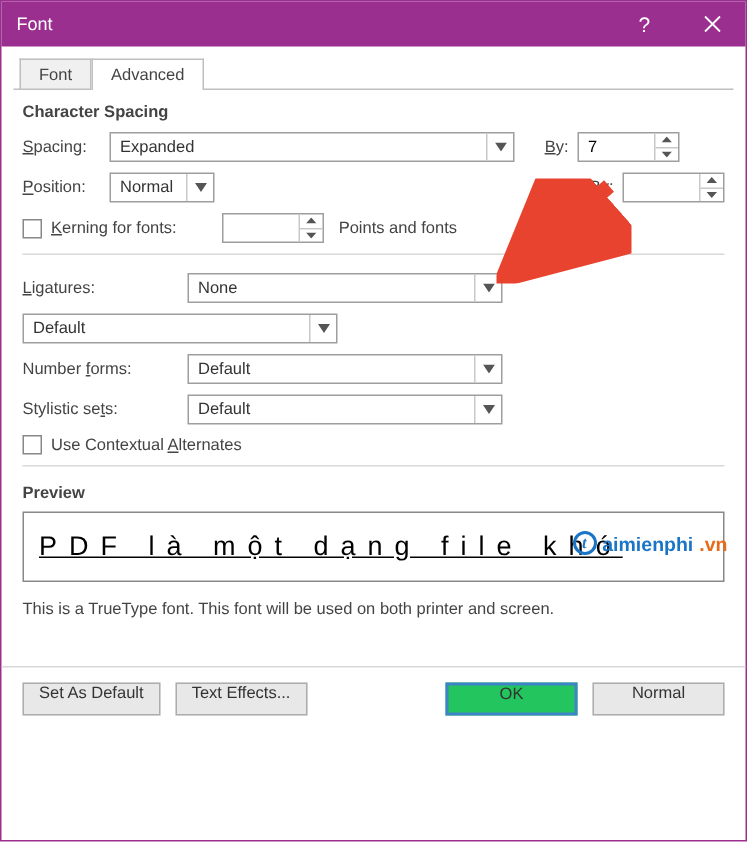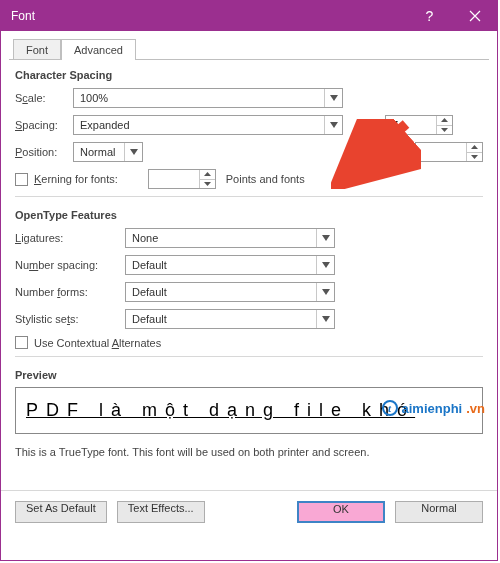--- a/index.html
+++ b/index.html
@@ -42,21 +42,21 @@
 .chk { width: 13px; height: 13px; border: 1px solid #888; display: inline-block; vertical-align: middle; }
 
 .preview-box { border: 1px solid #888; padding: 12px 10px; font-size: 18px; font-family: Arial, sans-serif; letter-spacing: 8px; white-space: nowrap; overflow: hidden; margin-top: 4px; text-decoration: underline; }
 .preview-desc { margin-top: 12px; color: #444; font-size: 11px; }
 
 .hr { border-top: 1px solid #d8d8d8; margin: 10px 0; }
 
 .footer { display: flex; padding: 0 14px 14px 14px; gap: 10px; }
 .footer .spacer { flex: 1; }
 .btn { min-width: 88px; height: 22px; border: 1px solid #adadad; background: #e8e8e8; display: inline-flex; justify-content: center; font-size: 11px; color: #333; padding: 0 10px; }
-.btn.default { border: 2px solid #3e84c6; background: #f9a8d4; margin-left: 18px; }
+.btn.default { border: 2px solid #3e84c6; background: #22c55e; margin-left: 18px; }
 
 .arrow { position: absolute; top: 58px; left: 330px; pointer-events: none; }
 .watermark { position: absolute; right: 12px; bottom: 64px; font-size: 13px; color: #1a75c7; font-weight: bold; display: flex; align-items: center; gap: 4px; }
 .watermark .circ { width: 16px; height: 16px; border-radius: 50%; border: 2px solid #1a75c7; display: flex; align-items: center; justify-content: center; font-size: 11px; font-style: italic; font-family: Georgia, serif; }
 .watermark .vn { color: #e86a1a; }
 </style>
 </head>
 <body>
 
 <div class="dialog">
@@ -84,31 +84,20 @@
           <marker id="ah" markerWidth="10" markerHeight="10" refX="7" refY="5" orient="auto">
             <path d="M0,0 L10,5 L0,10 Z" fill="#e8432e"></path>
           </marker>
         </defs>
       <path d="M75,5 L18,55" stroke="#e8432e" stroke-width="10" fill="none" marker-end="url(#ah)"></path>
     </svg>
 
     <div class="groupset">
       <span class="grouplabel">Character Spacing</span>
 
-      <div class="row">
-        <span class="lbl" style="width:58px">S<span class="underline">c</span>ale:</span>
-        <div class="combo" style="width:270px">
-          <span class="cval">100%</span>
-          <span class="cbtn">
-              <svg width="8" height="6">
-                <path d="M0,0 L8,0 L4,6 Z" fill="#555"></path>
-              </svg>
-            </span>
-        </div>
-      </div>
 
       <div class="row">
         <span class="lbl" style="width:58px"><span class="underline">S</span>pacing:</span>
         <div class="combo" style="width:270px">
           <span class="cval">Expanded</span>
           <span class="cbtn">
               <svg width="8" height="6">
                 <path d="M0,0 L8,0 L4,6 Z" fill="#555"></path>
               </svg>
             </span>
@@ -177,36 +166,34 @@
                 </svg>
               </span>
           </span>
         </div>
         <span class="lbl" style="margin-left:10px">Points and fonts</span>
       </div>
       <div class="groupline"></div>
     </div>
 
     <div class="groupset">
-      <span class="grouplabel">OpenType Features</span>
 
       <div class="row">
         <span class="lbl" style="width:110px"><span class="underline">L</span>igatures:</span>
         <div class="combo" style="width:210px">
           <span class="cval">None</span>
           <span class="cbtn">
               <svg width="8" height="6">
                 <path d="M0,0 L8,0 L4,6 Z" fill="#555"></path>
               </svg>
             </span>
         </div>
       </div>
 
       <div class="row">
-        <span class="lbl" style="width:110px">Nu<span class="underline">m</span>ber spacing:</span>
         <div class="combo" style="width:210px">
           <span class="cval">Default</span>
           <span class="cbtn">
               <svg width="8" height="6">
                 <path d="M0,0 L8,0 L4,6 Z" fill="#555"></path>
               </svg>
             </span>
         </div>
       </div>
 

